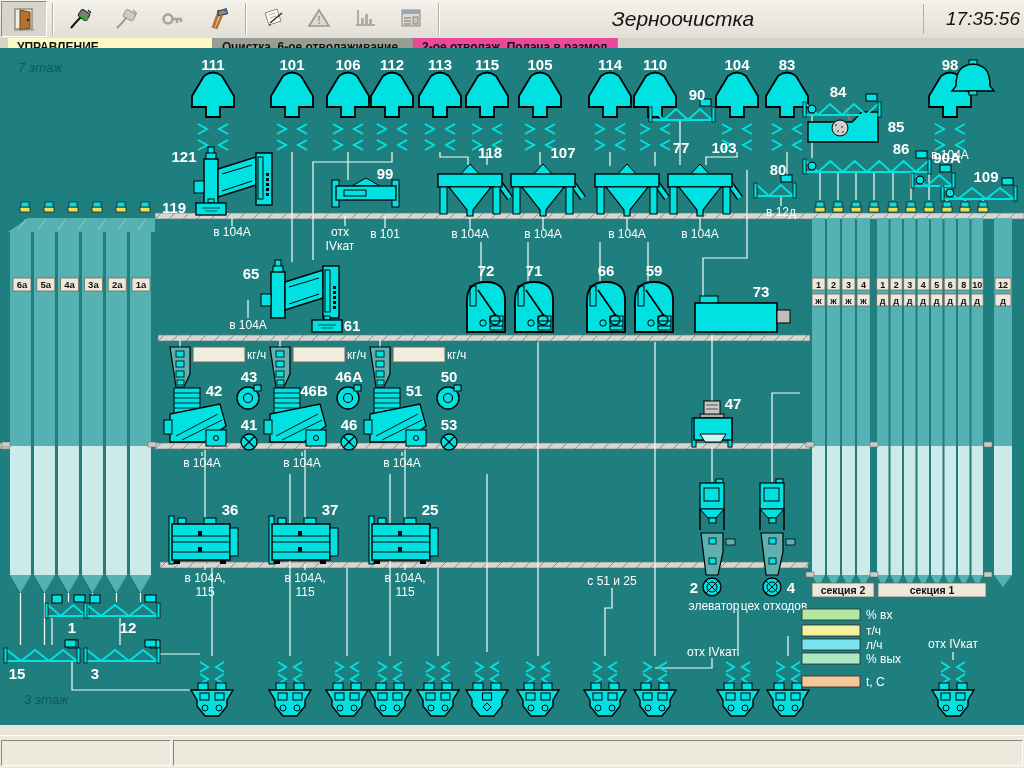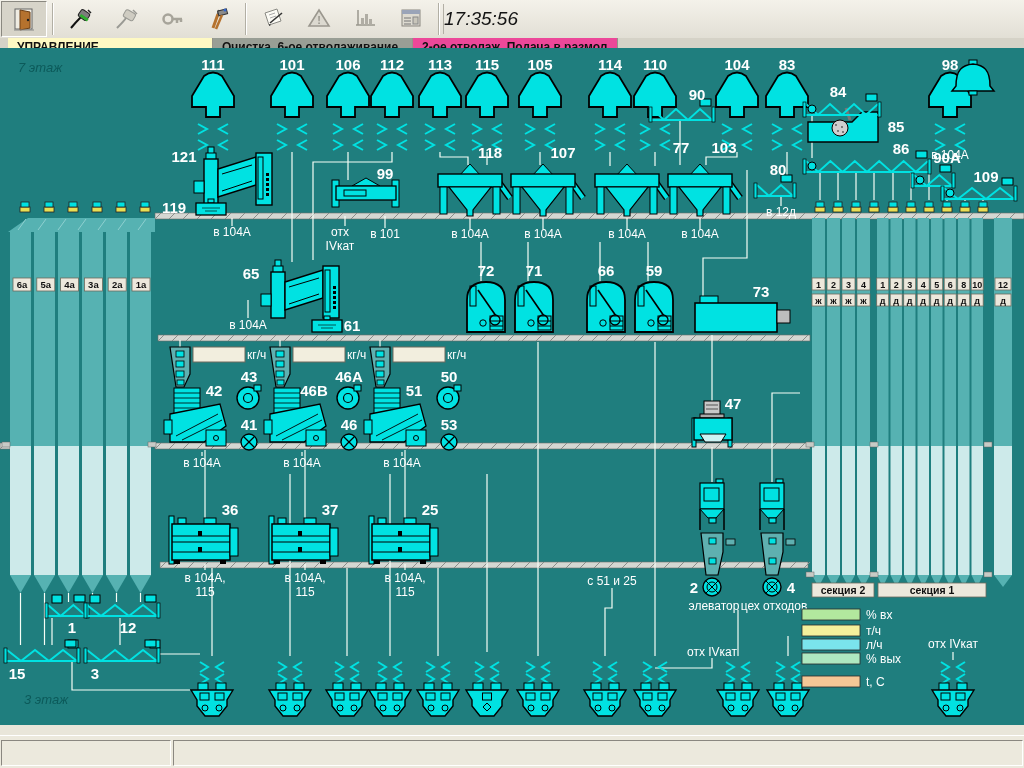--- a/index.html
+++ b/index.html
@@ -3,21 +3,21 @@
 <meta charset="utf-8">
 <style>
   html,body{margin:0;padding:0;background:#e9e6da;font-family:"Liberation Sans",sans-serif;}
   #app{width:1024px;height:768px;position:relative;overflow:hidden;background:#e9e6da;}
   
   #toolbar{position:absolute;left:0;top:0;width:1024px;height:38px;background:linear-gradient(#f4f2ea,#e2dfd5);border-bottom:1px solid #b9b6ab;display:flex;align-items:center;}
   .tbtn{width:44px;height:34px;margin:1px 1px;display:flex;align-items:center;justify-content:center;}
   .tbtn.pressed{background:#d7d4c9;border:1px solid;border-color:#8a8880 #ffffff #ffffff #8a8880;}
   .tsep{width:1px;height:32px;background:#b2afa4;margin:0 4px;box-shadow:1px 0 0 #fff;}
   #tb-title{flex:1;text-align:center;font-size:21px;font-style:italic;color:#141414;}
-  #tb-time{width:96px;text-align:left;font-size:19px;font-style:italic;color:#141414;border-left:1px solid #b2afa4;height:30px;line-height:30px;margin-right:4px;}
+  #tb-time{width:96px;text-align:right;font-size:19px;font-style:italic;color:#141414;border-left:1px solid #b2afa4;height:30px;line-height:30px;margin-right:4px;}
   
   #tabs{position:absolute;left:0;top:38px;width:1024px;height:20px;display:flex;background:#d5d2c7;border-bottom:1px solid #8e8b80;}
   .tab{height:20px;line-height:19px;font-size:12px;font-weight:bold;color:#111;padding-left:9px;box-sizing:border-box;border-right:1px solid #96938a;white-space:nowrap;overflow:hidden;}
   .tab.header{background:#fef9c3;margin-left:8px;}
   .tab.active{background:#999e95;}
   .tab.normal{background:#ec4899;}
   
   #mimic{position:absolute;left:0;top:48px;width:1024px;height:677px;background:#1f7e7e;border-radius:0 0 0 10px;}
   
   #statusbar{position:absolute;left:0;top:735px;width:1024px;height:33px;background:#ece9dd;display:flex;align-items:center;border-top:1px solid #fff;}
@@ -103,20 +103,21 @@
             <rect x="3" y="4" width="18" height="16" fill="#dddad0" stroke="#8a8780"></rect>
             <rect x="3" y="4" width="18" height="4" fill="#9aa4b8"></rect>
             <line x1="5" y1="12" x2="12" y2="12" stroke="#777"></line>
             <line x1="5" y1="15" x2="12" y2="15" stroke="#777"></line>
             <line x1="5" y1="18" x2="12" y2="18" stroke="#777"></line>
             <rect x="14" y="11" width="5" height="7" fill="#c8c5ba" stroke="#888"></rect>
           </svg>
         </span>
         <span class="tsep"></span>
       </span>
+    <span id="tb-title">Зерноочистка</span>
     <span id="tb-time">17:35:56</span>
   </div>
   <div id="tabs">
       <div class="tab header" style="width: 205px;">УПРАВЛЕНИЕ</div>
       <div class="tab active" style="width: 200px;">Очистка. 6-ое отволаживание</div>
       <div class="tab normal" style="width: 205px;">2-ое отволаж. Подача в размол</div>
     </div>
   <div id="mimic"><svg width="1024" height="677" viewBox="0 58 1024 677">
         <rect x="0" y="58" width="1024" height="677" fill="#1f7e7e"></rect>
         <g>

